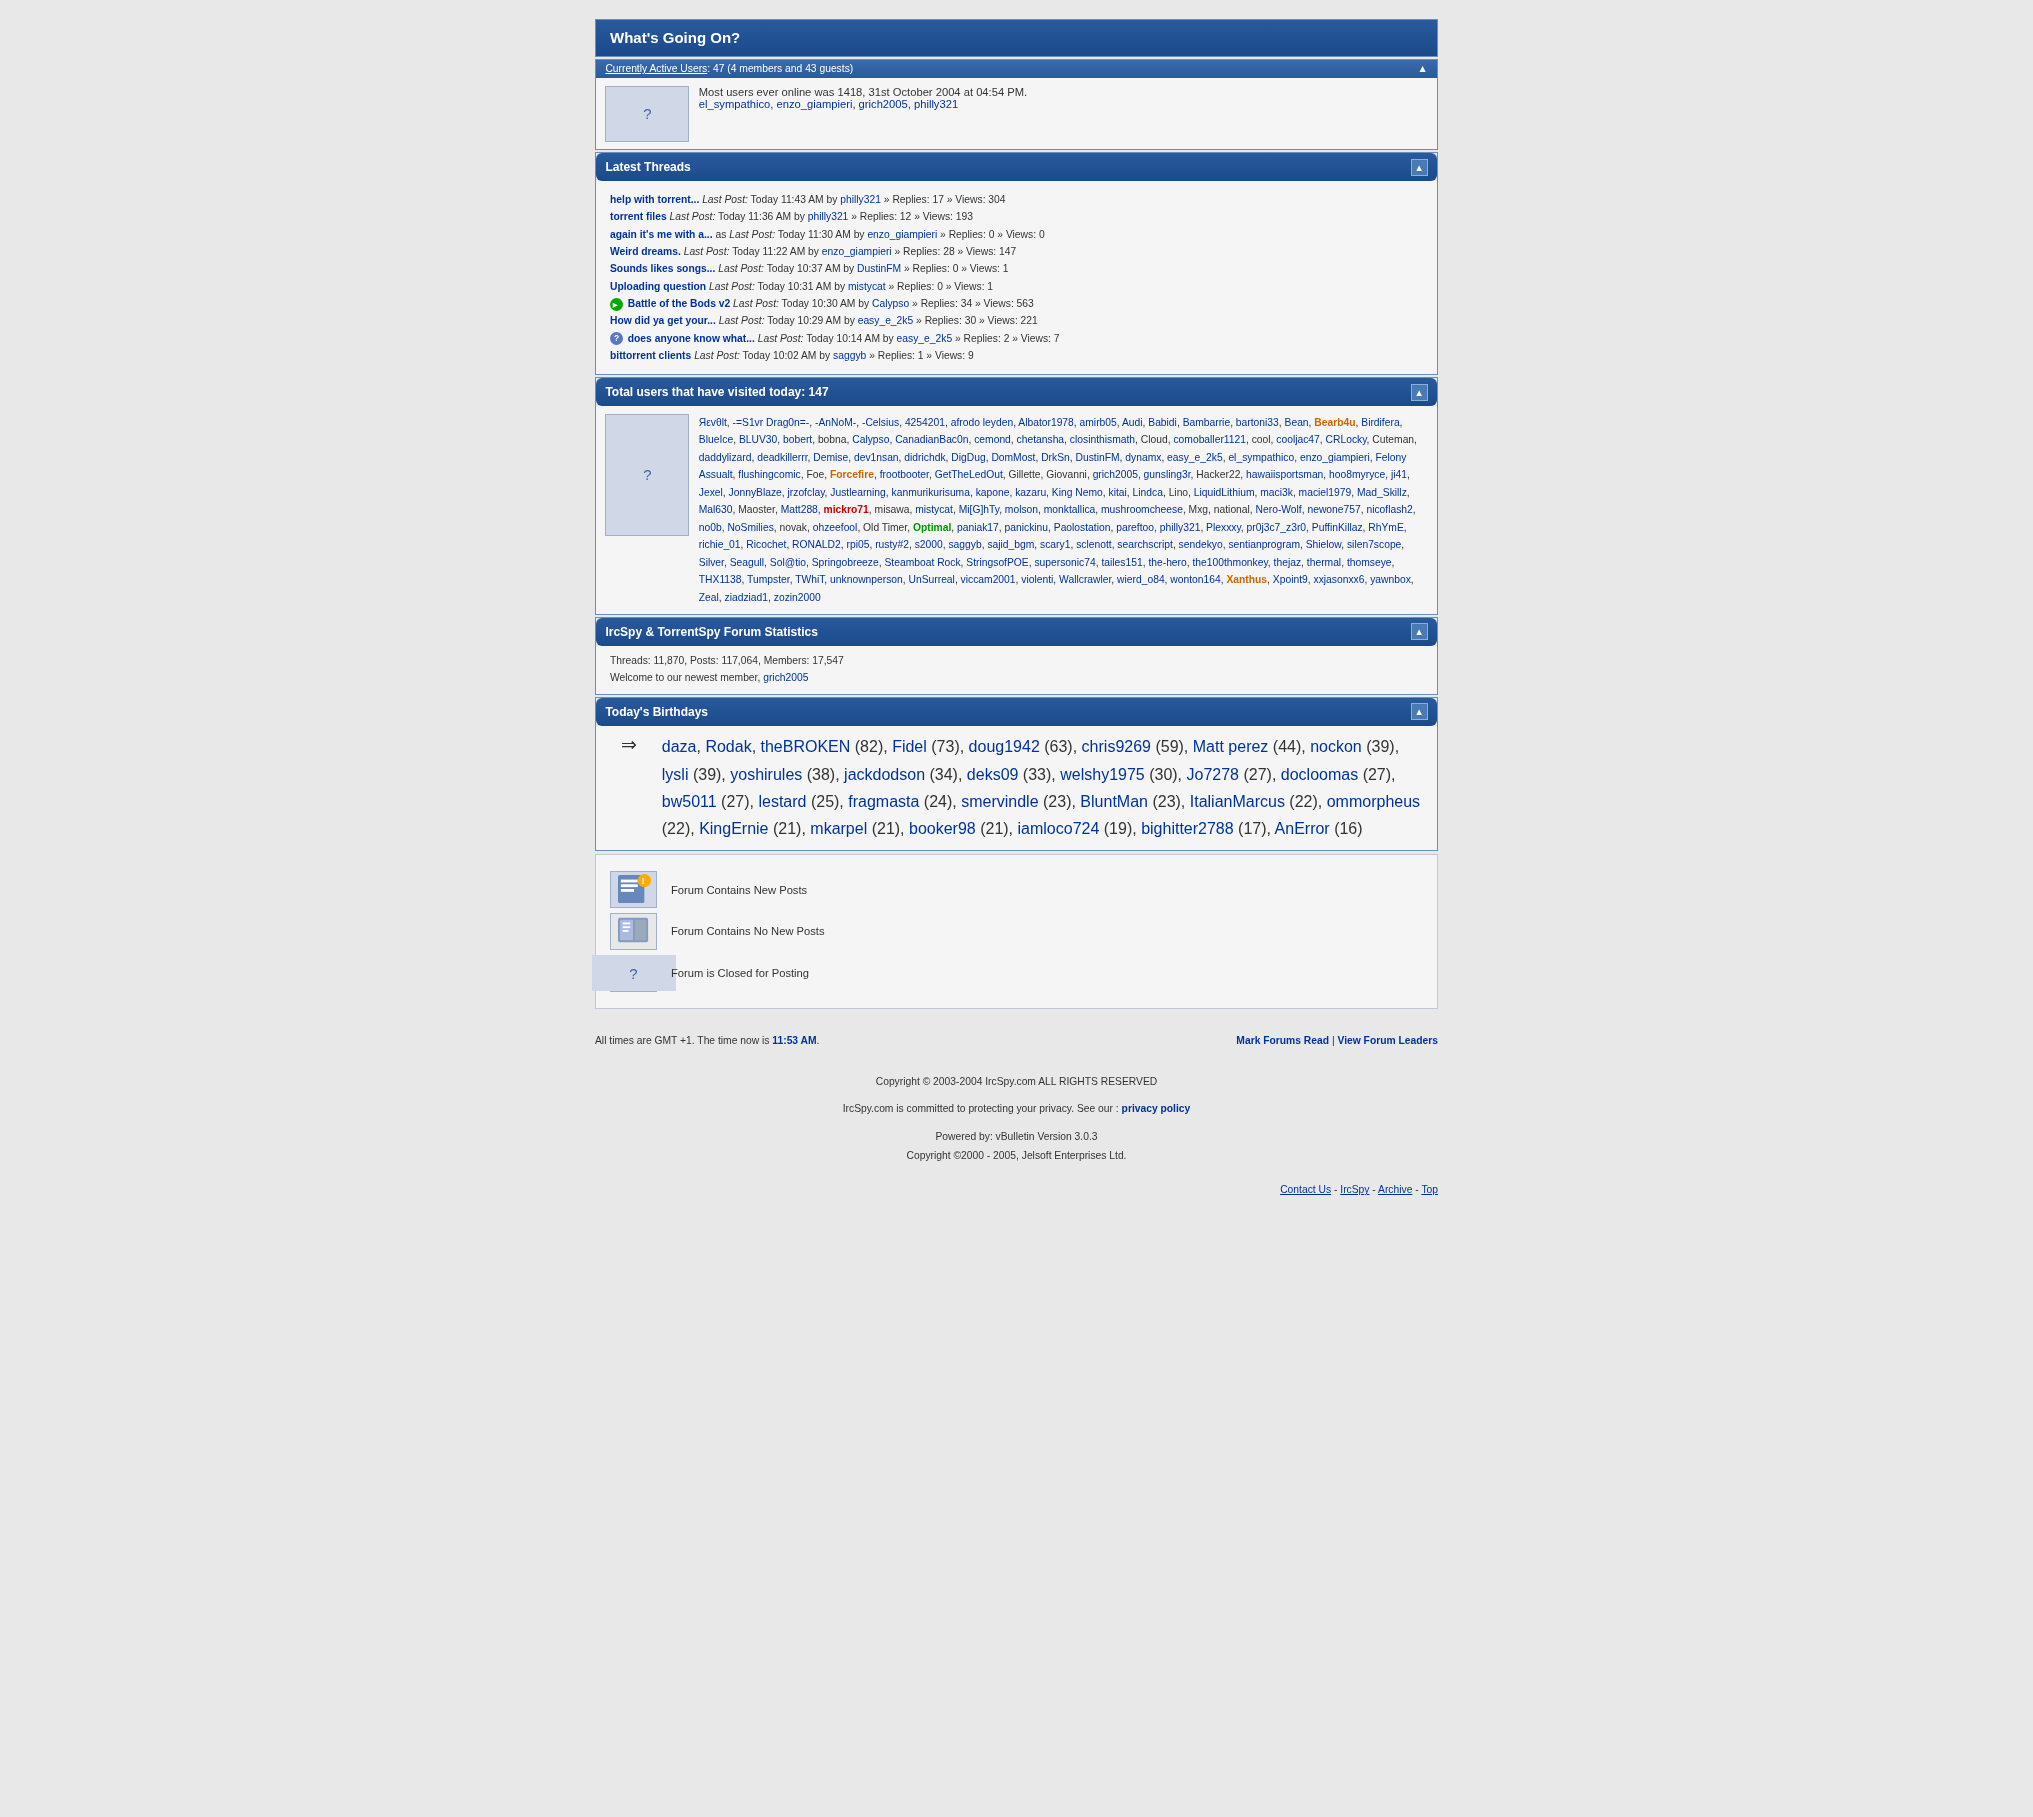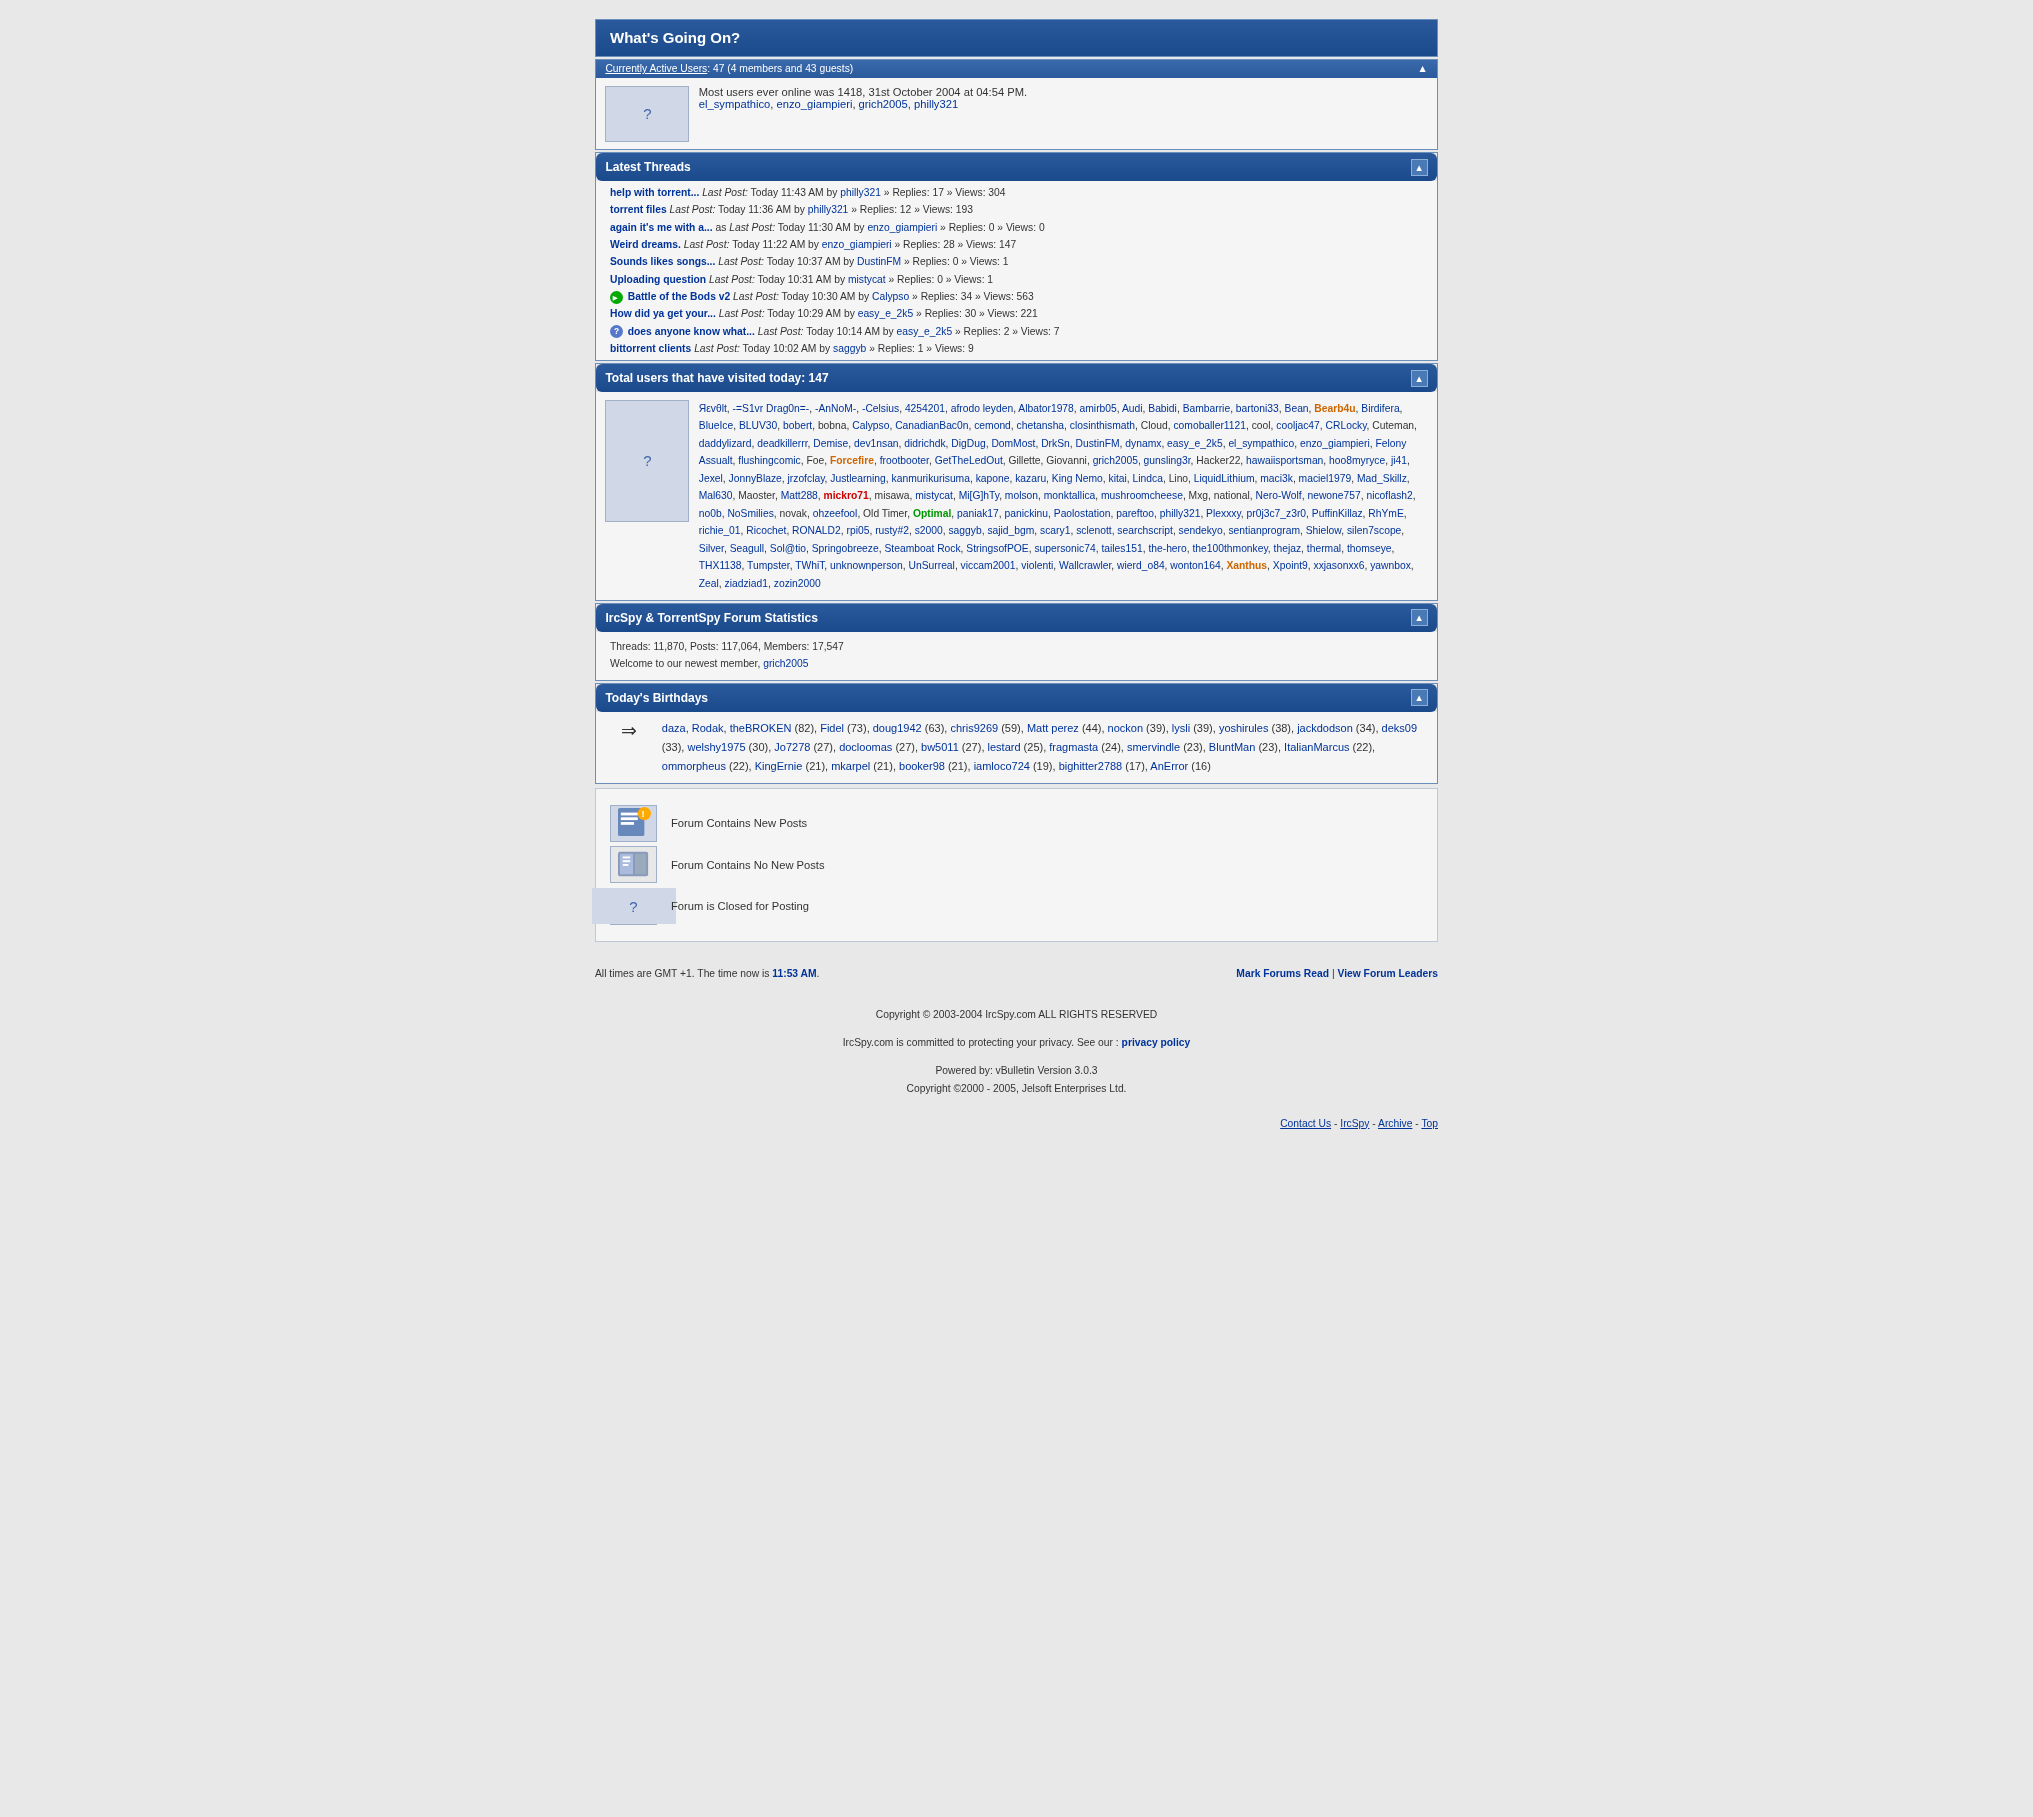--- a/index.html
+++ b/index.html
@@ -70,21 +70,21 @@
       background: #d0d8e8;
       border: 0.9px solid #a0b0c8;
       display: flex;
       align-items: center;
       justify-content: center;
       font-size: 19px;
       color: #5577aa;
     }
     .latest-threads-body {
       background: #f5f5f5;
-      padding: 2px 14px;
+      padding: 9px 14px;
     }
     .thread-link {
       color: #003399;
       text-decoration: none;
       font-weight: bold;
     }
     .thread-line {
       margin: 1.9px 0;
       font-size: 10.3px;
       line-height: 1.5;
@@ -180,21 +180,21 @@
     .birthdays-icon {
       width: 47px;
       min-width: 47px;
       font-size: 19px;
       display: flex;
       align-items: center;
       justify-content: center;
     }
     .birthdays-text {
       flex: 1;
-      font-size: 11px;
+      font-size: 16px;
       line-height: 1.7;
     }
     .birthdays-text a {
       color: #003399;
       text-decoration: none;
     }
     .legend-section {
       background: #f5f5f5;
       padding: 11.2px 14px;
       border: 0.9px solid #c0c8d8;

